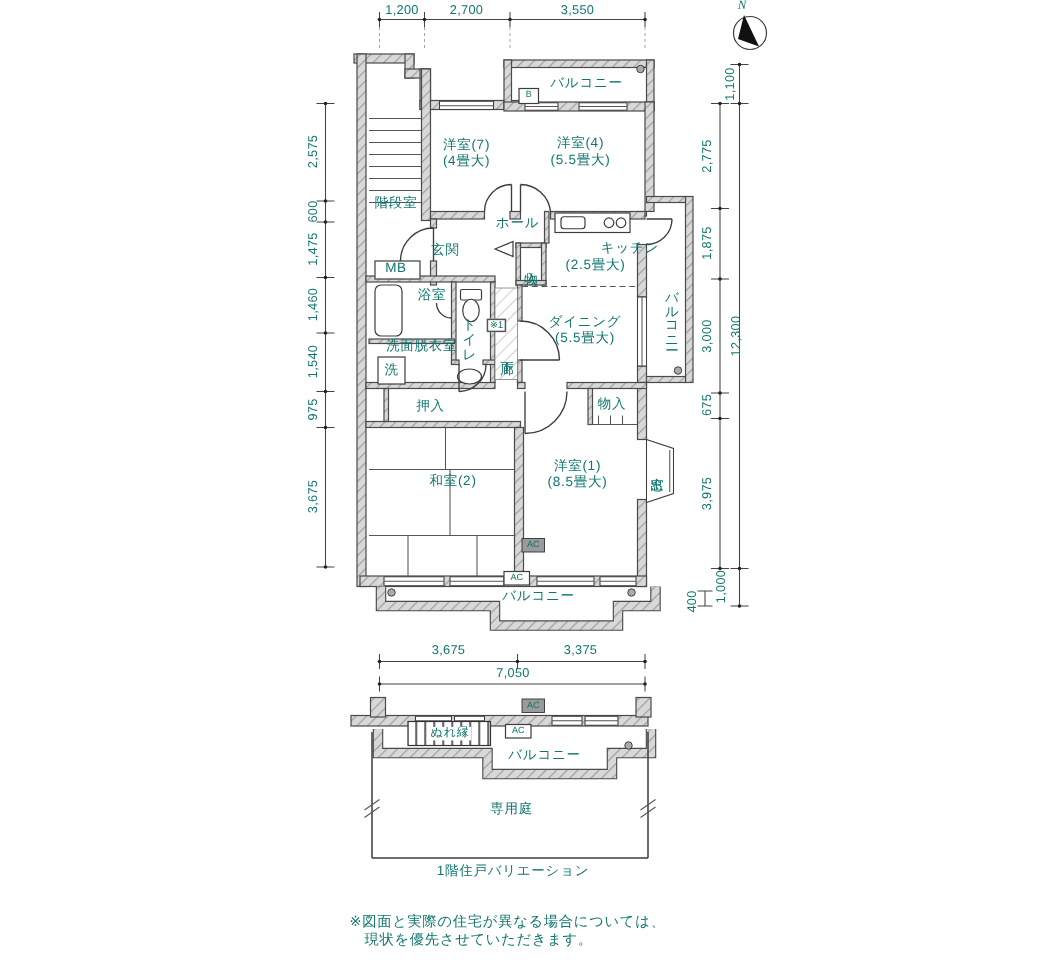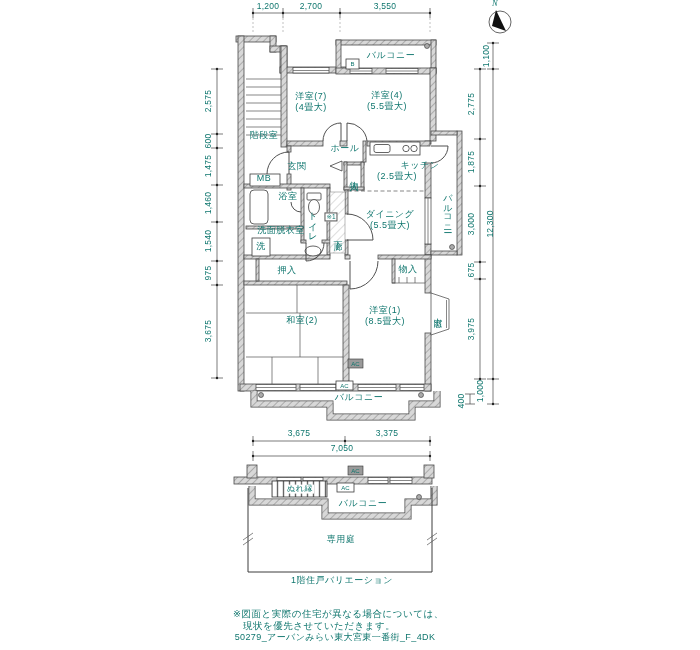--- a/index.html
+++ b/index.html
@@ -307,15 +307,14 @@
 
   <span class="lbl bgw" style="left:300px;top:489px;font-size:8px;">ぬれ縁</span>
   <span class="lbl xs" style="left:355.5px;top:470.5px;">AC</span>
   <span class="lbl xs" style="left:345.5px;top:487.5px;">AC</span>
   <span class="lbl" style="left:363px;top:504px;">バルコニー</span>
   <span class="lbl" style="left:341px;top:540px;">専用庭</span>
   <span class="lbl" style="left:342px;top:581px;">1階住戸バリエーション</span>
 
   <span class="note" style="left:243px;top:620px;">現状を優先させていただきます。</span>
   <span class="note" style="left:233px;top:608px;">※図面と実際の住宅が異なる場合については、</span>
-  <span class="ftr" style="left:335px;top:631px;">50279_アーバンみらい東大宮東一番街_F_4DK</span>
 
 </div>
 
 </body></html>

